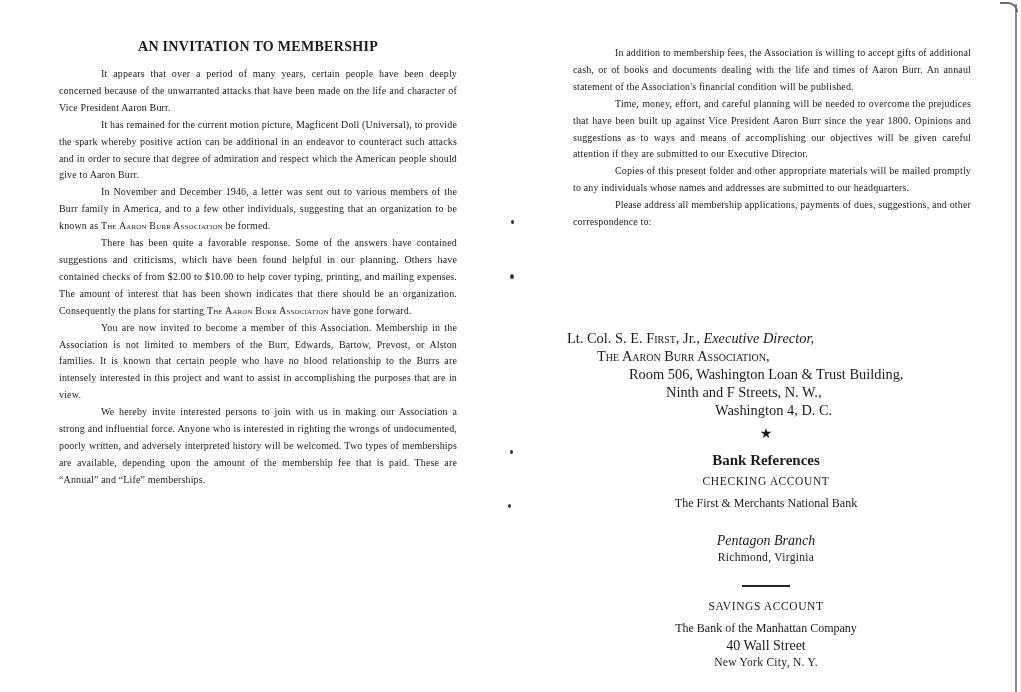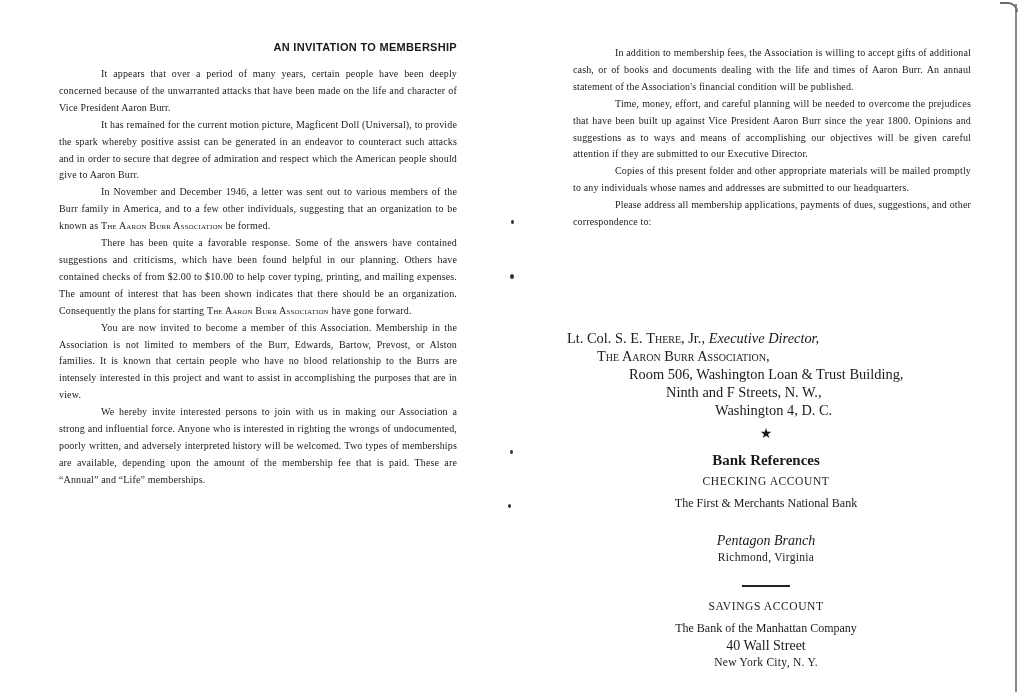--- a/index.html
+++ b/index.html
@@ -21,23 +21,23 @@
     }
     .col-left {
       position: absolute; left: 59px; top: 38px; width: 398px;
       font-size: 12.6px; line-height: 17.1px;
     }
     .col-right {
       position: absolute; left: 573px; top: 45px; width: 398px;
       font-size: 12.6px; line-height: 17.1px;
     }
     .title {
-      text-align: right; font-weight: bold; font-size: 11px;
+      text-align: center; font-weight: bold; font-size: 14px;
       letter-spacing: 0.3px; margin: 0 0 10px 0; line-height: 18px;
-      font-family: Liberation Sans, sans-serif;
+      font-family: Liberation Serif, serif;
     }
     p.par {
       margin: 0; text-indent: 42px; text-align: justify;
       font-family: Liberation Serif, serif; font-size: 10px; line-height: 16.9px;
       letter-spacing: 0.15px;
     }
     .sc { font-variant: small-caps; }
     .address {
       position: absolute; left: 567px; top: 329px; width: 420px;
       font-family: "Liberation Serif", serif; font-size: 14.4px; line-height: 18px;
@@ -73,36 +73,36 @@
   <div class="page-curl"></div>
 
   <span class="gutter-mark" style="left:511px;top:220px;"></span>
   <span class="gutter-mark" style="left:510px;top:274px;width:4px;height:5px;"></span>
   <span class="gutter-mark" style="left:510px;top:450px;"></span>
   <span class="gutter-mark" style="left:508px;top:504px;"></span>
 
   <div class="col-left">
     <div class="title">AN INVITATION TO MEMBERSHIP</div>
     <p class="par">It appears that over a period of many years, certain people have been deeply concerned because of the unwarranted attacks that have been made on the life and character of Vice President Aaron Burr.</p>
-    <p class="par">It has remained for the current motion picture, Magficent Doll (Universal), to provide the spark whereby positive assist can be generated in an endeavor to counteract such attacks and in order to secure that degree of admiration and respect which the American people should give to Aaron Burr.</p>
+    <p class="par">It has remained for the current motion picture, Magficent Doll (Universal), to provide the spark whereby positive action can be additional in an endeavor to counteract such attacks and in order to secure that degree of admiration and respect which the American people should give to Aaron Burr.</p>
     <p class="par"><span>In November and December 1946, a letter was sent out to various members of the Burr family in America, and to a few other individuals, suggesting that an organization to be known as </span><span class="sc">The Aaron Burr Association</span><span> be formed.</span></p>
     <p class="par"><span>There has been quite a favorable response. Some of the answers have contained suggestions and criticisms, which have been found helpful in our planning. Others have contained checks of from $2.00 to $10.00 to help cover typing, printing, and mailing expenses. The amount of interest that has been shown indicates that there should be an organization. Consequently the plans for starting </span><span class="sc">The Aaron Burr Association</span><span> have gone forward.</span></p>
     <p class="par">You are now invited to become a member of this Association. Membership in the Association is not limited to members of the Burr, Edwards, Bartow, Prevost, or Alston families. It is known that certain people who have no blood relationship to the Burrs are intensely interested in this project and want to assist in accomplishing the purposes that are in view.</p>
     <p class="par">We hereby invite interested persons to join with us in making our Association a strong and influential force. Anyone who is interested in righting the wrongs of undocumented, poorly written, and adversely interpreted history will be welcomed. Two types of memberships are available, depending upon the amount of the membership fee that is paid. These are “Annual” and “Life” memberships.</p>
   </div>
 
   <div class="col-right">
     <p class="par">In addition to membership fees, the Association is willing to accept gifts of additional cash, or of books and documents dealing with the life and times of Aaron Burr. An annaul statement of the Association's financial condition will be published.</p>
     <p class="par">Time, money, effort, and careful planning will be needed to overcome the prejudices that have been built up against Vice President Aaron Burr since the year 1800. Opinions and suggestions as to ways and means of accomplishing our objectives will be given careful attention if they are submitted to our Executive Director.</p>
     <p class="par">Copies of this present folder and other appropriate materials will be mailed promptly to any individuals whose names and addresses are submitted to our headquarters.</p>
     <p class="par">Please address all membership applications, payments of dues, suggestions, and other correspondence to:</p>
   </div>
 
   <div class="address">
-    <div class="l1"><span>Lt. Col. S. E. </span><span class="sc">There</span><span>, Jr., </span><i>Executive Director,</i></div>
+    <div class="l1"><span>Lt. Col. S. E. </span><span class="sc">First</span><span>, Jr., </span><i>Executive Director,</i></div>
     <div class="l2 sc">The Aaron Burr Association,</div>
     <div class="l3">Room 506, Washington Loan &amp;  Trust Building,</div>
     <div class="l4">Ninth and F Streets, N. W.,</div>
     <div class="l5">Washington 4, D. C.</div>
   </div>
 
   <div class="bank">
     <div class="star">★</div>
     <div class="bank-title">Bank References</div>
 

